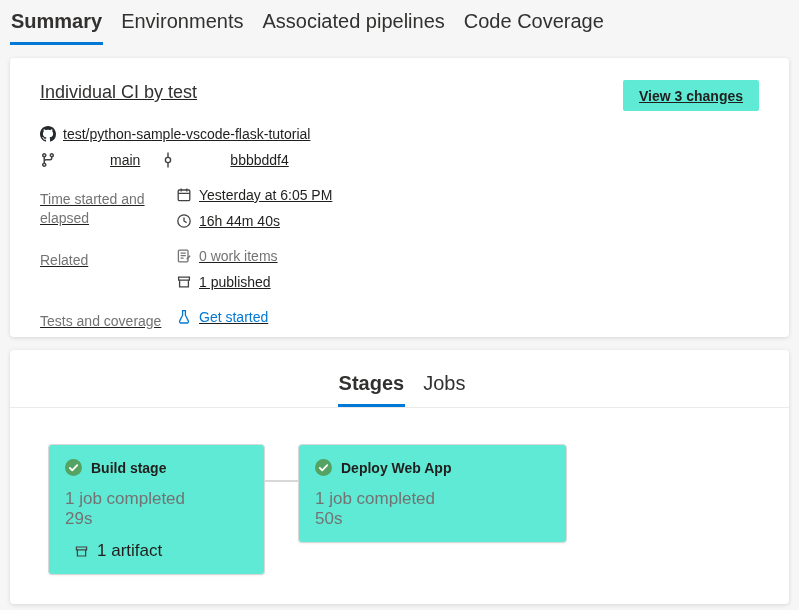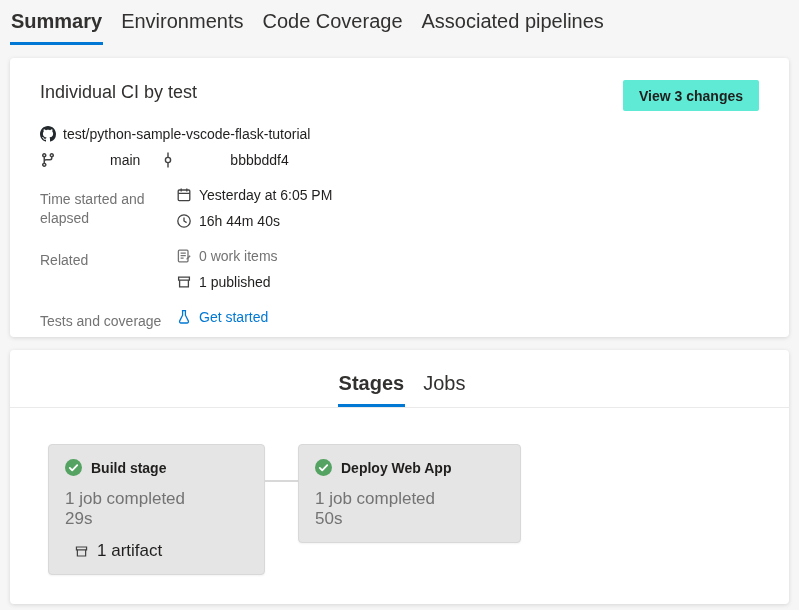--- a/index.html
+++ b/index.html
@@ -28,21 +28,21 @@
     font-weight: 700;
     border-bottom-color: #0078d4;
   }
   
   .card {
     background: #fff;
     border-radius: 4px;
     box-shadow: 0 1px 4px rgba(0,0,0,0.13);
     margin: 13px 10px 0 10px;
   }
-  .summary-card { padding: 22px 30px 26px 30px; height: 279px; }
+  .summary-card { padding: 22px 30px 26px 30px; height: 279px; text-decoration: underline; }
   .card-header {
     display: flex;
     align-items: flex-start;
     justify-content: space-between;
     margin-bottom: 10px;
   }
   .card-title { font-size: 18px; font-weight: 400; color: #323130; padding-top: 2px; }
   .btn {
     background: #5eead4;
     border: none;
@@ -76,29 +76,29 @@
   .value-line .icon { display: inline-flex; width: 16px; height: 16px; margin-right: 7px; flex: none; }
   .muted { color: #737373; }
   .link { color: #0078d4; text-decoration: none; cursor: pointer; }
   .inline-pair { display: flex; align-items: flex-end; margin-right: 20px; gap: 48px; }
   .inline-pair .icon { margin-right: 6px; }
   
   .stages-card { padding: 0; height: 254px; margin-bottom: 10px; }
   .stages-tabs { display: flex; padding: 20px 0 0 22px; border-bottom: 1px solid #eaeaea; justify-content: center; }
   .stage-area { padding: 36px 0 0 38px; display: flex; align-items: flex-start; }
   .stage-node {
-    background: #e5e5e5;
+    background: #5eead4;
     border: 1px solid #d8d8d8;
     border-radius: 4px;
     box-shadow: 0 1px 2px rgba(0,0,0,0.05);
     padding: 14px 16px 13px 16px;
     cursor: pointer;
   }
   .stage-node.build { width: 217px; }
-  .stage-node.deploy { width: 223px; }
+  .stage-node.deploy { width: 269px; }
   .stage-head { display: flex; align-items: center; }
   .stage-head .icon { width: 17px; height: 17px; margin-right: 9px; flex: none; }
   .stage-name { font-size: 14px; font-weight: 700; color: #201f1e; }
   .stage-status {
     display: flex;
     justify-content: space-between;
     margin-top: 13px;
     font-size: 17px;
     color: #737373;
     flex-direction: column;
@@ -114,22 +114,22 @@
   .stage-artifact .icon { width: 15px; height: 15px; margin-right: 8px; flex: none; }
   .connector { width: 33px; height: 2px; background: #d8d8d8; margin-top: 36px; flex: none; }
   .icon svg { width: 100%; height: 100%; display: block; }
 </style>
 </head>
 <body>
 
 <div class="top-tabs">
   <div class="tab active">Summary</div>
   <div class="tab">Environments</div>
+  <div class="tab">Associated pipelines</div>
   <div class="tab">Code Coverage</div>
-  <div class="tab">Associated pipelines</div>
 </div>
 
 <div class="card summary-card">
   <div class="card-header">
     <div class="card-title">Individual CI by test</div>
     <button class="btn">View 3 changes</button>
   </div>
 
   <div class="detail-row">
     <div class="detail-values">

